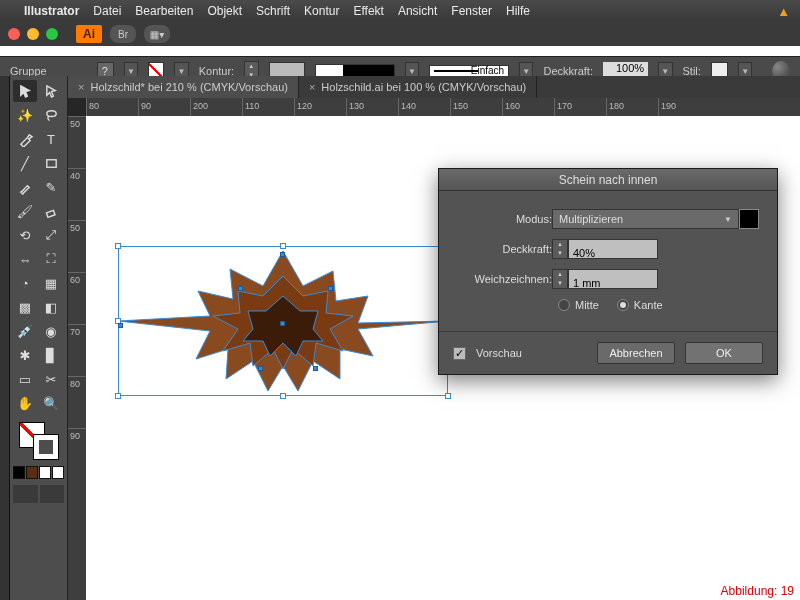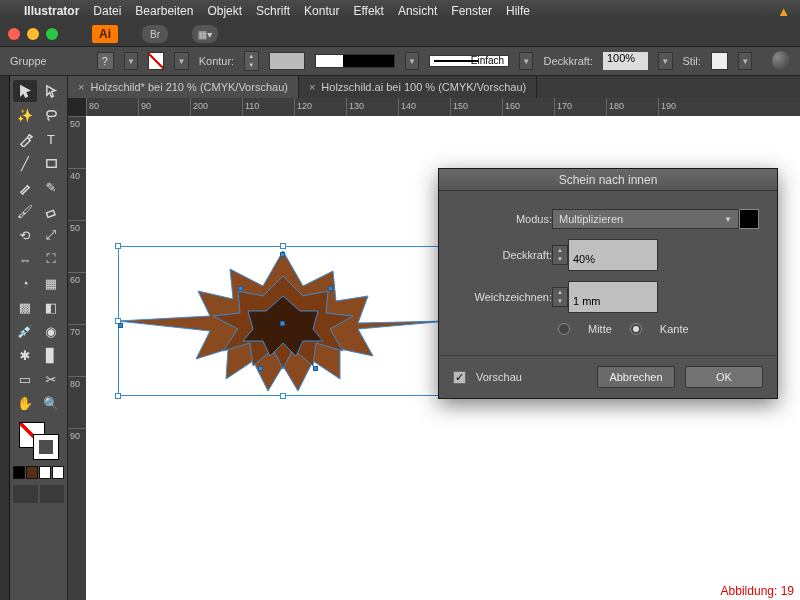--- a/index.html
+++ b/index.html
@@ -6,41 +6,41 @@
   body { width: 800px; height: 600px; background: #fff; overflow: hidden; position: relative; }
 
   
   .mac-menubar { height: 22px; background: linear-gradient(#4a4a4a,#383838); display: flex; align-items: center; padding: 0 10px; color: #eaeaea; font-size: 12px; gap: 14px; }
   .mac-menubar .apple { font-size: 14px; }
   .mac-menubar .app-name { font-weight: 600; }
   .mac-menubar .spacer { flex: 1; }
   .bell { color: #f0a020; font-size: 13px; }
 
   
-  .titlebar { height: 24px; background: #3a3a3a; display: flex; align-items: center; padding-left: 8px; gap: 24px; }
+  .titlebar { height: 24px; background: #3a3a3a; display: flex; align-items: center; padding-left: 8px; gap: 8px; }
   .traffic { display: flex; gap: 7px; margin-right: 10px; }
   .traffic span { width: 12px; height: 12px; border-radius: 50%; display: block; }
   .tl-close { background: #ff5f57; }
   .tl-min   { background: #febc2e; }
   .tl-max   { background: #28c840; }
   .ai-badge { width: 26px; height: 18px; background: #ff7b00; color: #4a1c00; font-weight: 700; font-size: 12px; display:flex; align-items:center; justify-content:center; border-radius:2px; }
   .tb-btn { width: 26px; height: 18px; background: #555; border-radius:8px; display:flex; align-items:center; justify-content:center; color:#ccc; font-size:10px;}
 
   
-  .controlbar { height: 30px; background: #4a4a4a; display: flex; align-items: center; padding: 0 10px; gap: 10px; color: #ddd; font-size: 11px; border-top:1px solid #222; border-bottom:1px solid #222;}
+  .controlbar { height: 30px; background: #4a4a4a; display: flex; align-items: center; padding: 0 10px; gap: 10px; color: #ddd; font-size: 11px; border-top:1px solid #222; border-bottom:1px solid #222;margin-top:10px;}
   .cb-label { color: #ccc; }
   .cb-box { height: 18px; background: #666; border:1px solid #333; display:flex; align-items:center; padding:0 4px; }
   .cb-dd { width: 16px; height:18px; background:#555; border:1px solid #333; display:flex;align-items:center;justify-content:center;font-size:8px;color:#bbb;}
   .cb-swatch { width:90px; height:14px; background: linear-gradient(to right,#fff 0,#fff 35%, #000 35%, #000 100%); border:1px solid #333;}
   .cb-stroke { width:90px; height:12px; background:#fff; position:relative; border:1px solid #333;}
   .cb-stroke::after{content:"";position:absolute;left:4px;right:30px;top:50%;height:2px;background:#000;transform:translateY(-50%);}
   .cb-val{position:absolute;right:4px;top:-1px;font-size:10px;color:#000;}
   .nofill{width:18px;height:18px;background:#fff;position:relative;border:1px solid #333;}
   .nofill::after{content:"";position:absolute;inset:0;background:linear-gradient(45deg,transparent 45%,red 45%,red 55%,transparent 55%);}
-  .cb-opacity{width:50px;height:18px;background:#ddd;color:#000;text-align:left;padding:0 4px;font-size:11px;}
+  .cb-opacity{width:50px;height:18px;background:#ddd;color:#000;text-align:right;padding:0 4px;font-size:11px;}
   .cb-globe{width:20px;height:20px;border-radius:50%;background:radial-gradient(circle at 30% 30%,#888,#333);}
 
   
   .workspace { position: absolute; top: 76px; left: 0; right: 0; bottom: 0; display: flex; background:#262626; }
   .left-tab  { width: 10px; background: #333; border-right:1px solid #111;}
   .toolbox   { width: 58px; background: #4d4d4d; border-right:1px solid #222; display:flex; flex-direction:column; padding:4px 3px; gap:2px;}
   .tool-row  { display:flex; gap:2px; }
   .tool      { width:24px; height:22px; background:#4d4d4d; display:flex;align-items:center;justify-content:center;color:#ddd;font-size:13px; border-radius:2px;}
   .tool.sel{background:#2d2d2d;}
   .tool svg{width:15px;height:15px;stroke:#ddd;fill:none;stroke-width:1.5;}
@@ -76,23 +76,23 @@
   .dialog{position:absolute;left:438px;top:168px;width:340px;background:#535353;border:1px solid #1a1a1a;box-shadow:0 6px 20px rgba(0,0,0,.5);color:#ddd;font-size:11px;}
   .dlg-title{height:22px;background:linear-gradient(#6a6a6a,#555);text-align:center;line-height:22px;font-size:12px;border-bottom:1px solid #333;}
   .dlg-body{padding:18px 18px 8px 18px;}
   .dlg-row{display:flex;align-items:center;margin-bottom:10px;gap:0;}
   .dlg-lbl{width:95px;text-align:right;color:#ddd;}
   .dd{flex:1;height:20px;background:#6a6a6a;border:1px solid #333;display:flex;align-items:center;padding:0 6px;justify-content:space-between;}
   .dd .arr{font-size:8px;color:#ccc;}
   .sw{width:20px;height:20px;background:#000;border:1px solid #888;}
   .stepper{width:16px;height:20px;background:#5b5b5b;border:1px solid #333;display:flex;flex-direction:column;}
   .stepper span{flex:1;font-size:6px;color:#ccc;text-align:center;line-height:8px;}
-  .num-in{width:90px;height:32px;background:#bfbfbf;color:#000;border:1px solid #333;padding:10px 4px;line-height:18px;}
+  .num-in{width:90px;height:20px;background:#bfbfbf;color:#000;border:1px solid #333;padding:4px 4px;line-height:18px;}
   .radios{display:flex;gap:18px;margin-left:101px;margin-bottom:12px;}
-  .radio{display:flex;align-items:center;gap:18px;}
+  .radio{display:flex;align-items:center;gap:5px;}
   .radio-dot{width:12px;height:12px;border-radius:50%;background:#444;border:1px solid #888;display:flex;align-items:center;justify-content:center;}
   .radio-dot.on::after{content:"";width:6px;height:6px;border-radius:50%;background:#ddd;}
   .dlg-foot{display:flex;align-items:center;padding:10px 14px;border-top:1px solid #3a3a3a;gap:10px;}
   .chk{width:13px;height:13px;background:#bbb;border:1px solid #666;color:#000;font-size:11px;line-height:11px;text-align:center;}
   .btn{width:78px;height:22px;background:#6a6a6a;border:1px solid #333;color:#eee;text-align:center;line-height:20px;font-size:11px;border-radius:2px;}
   .btn.primary{background:#727272;}
 
   .caption{position:absolute;right:6px;bottom:2px;color:#e00000;font-size:12px;}
 </style>
 </head>

